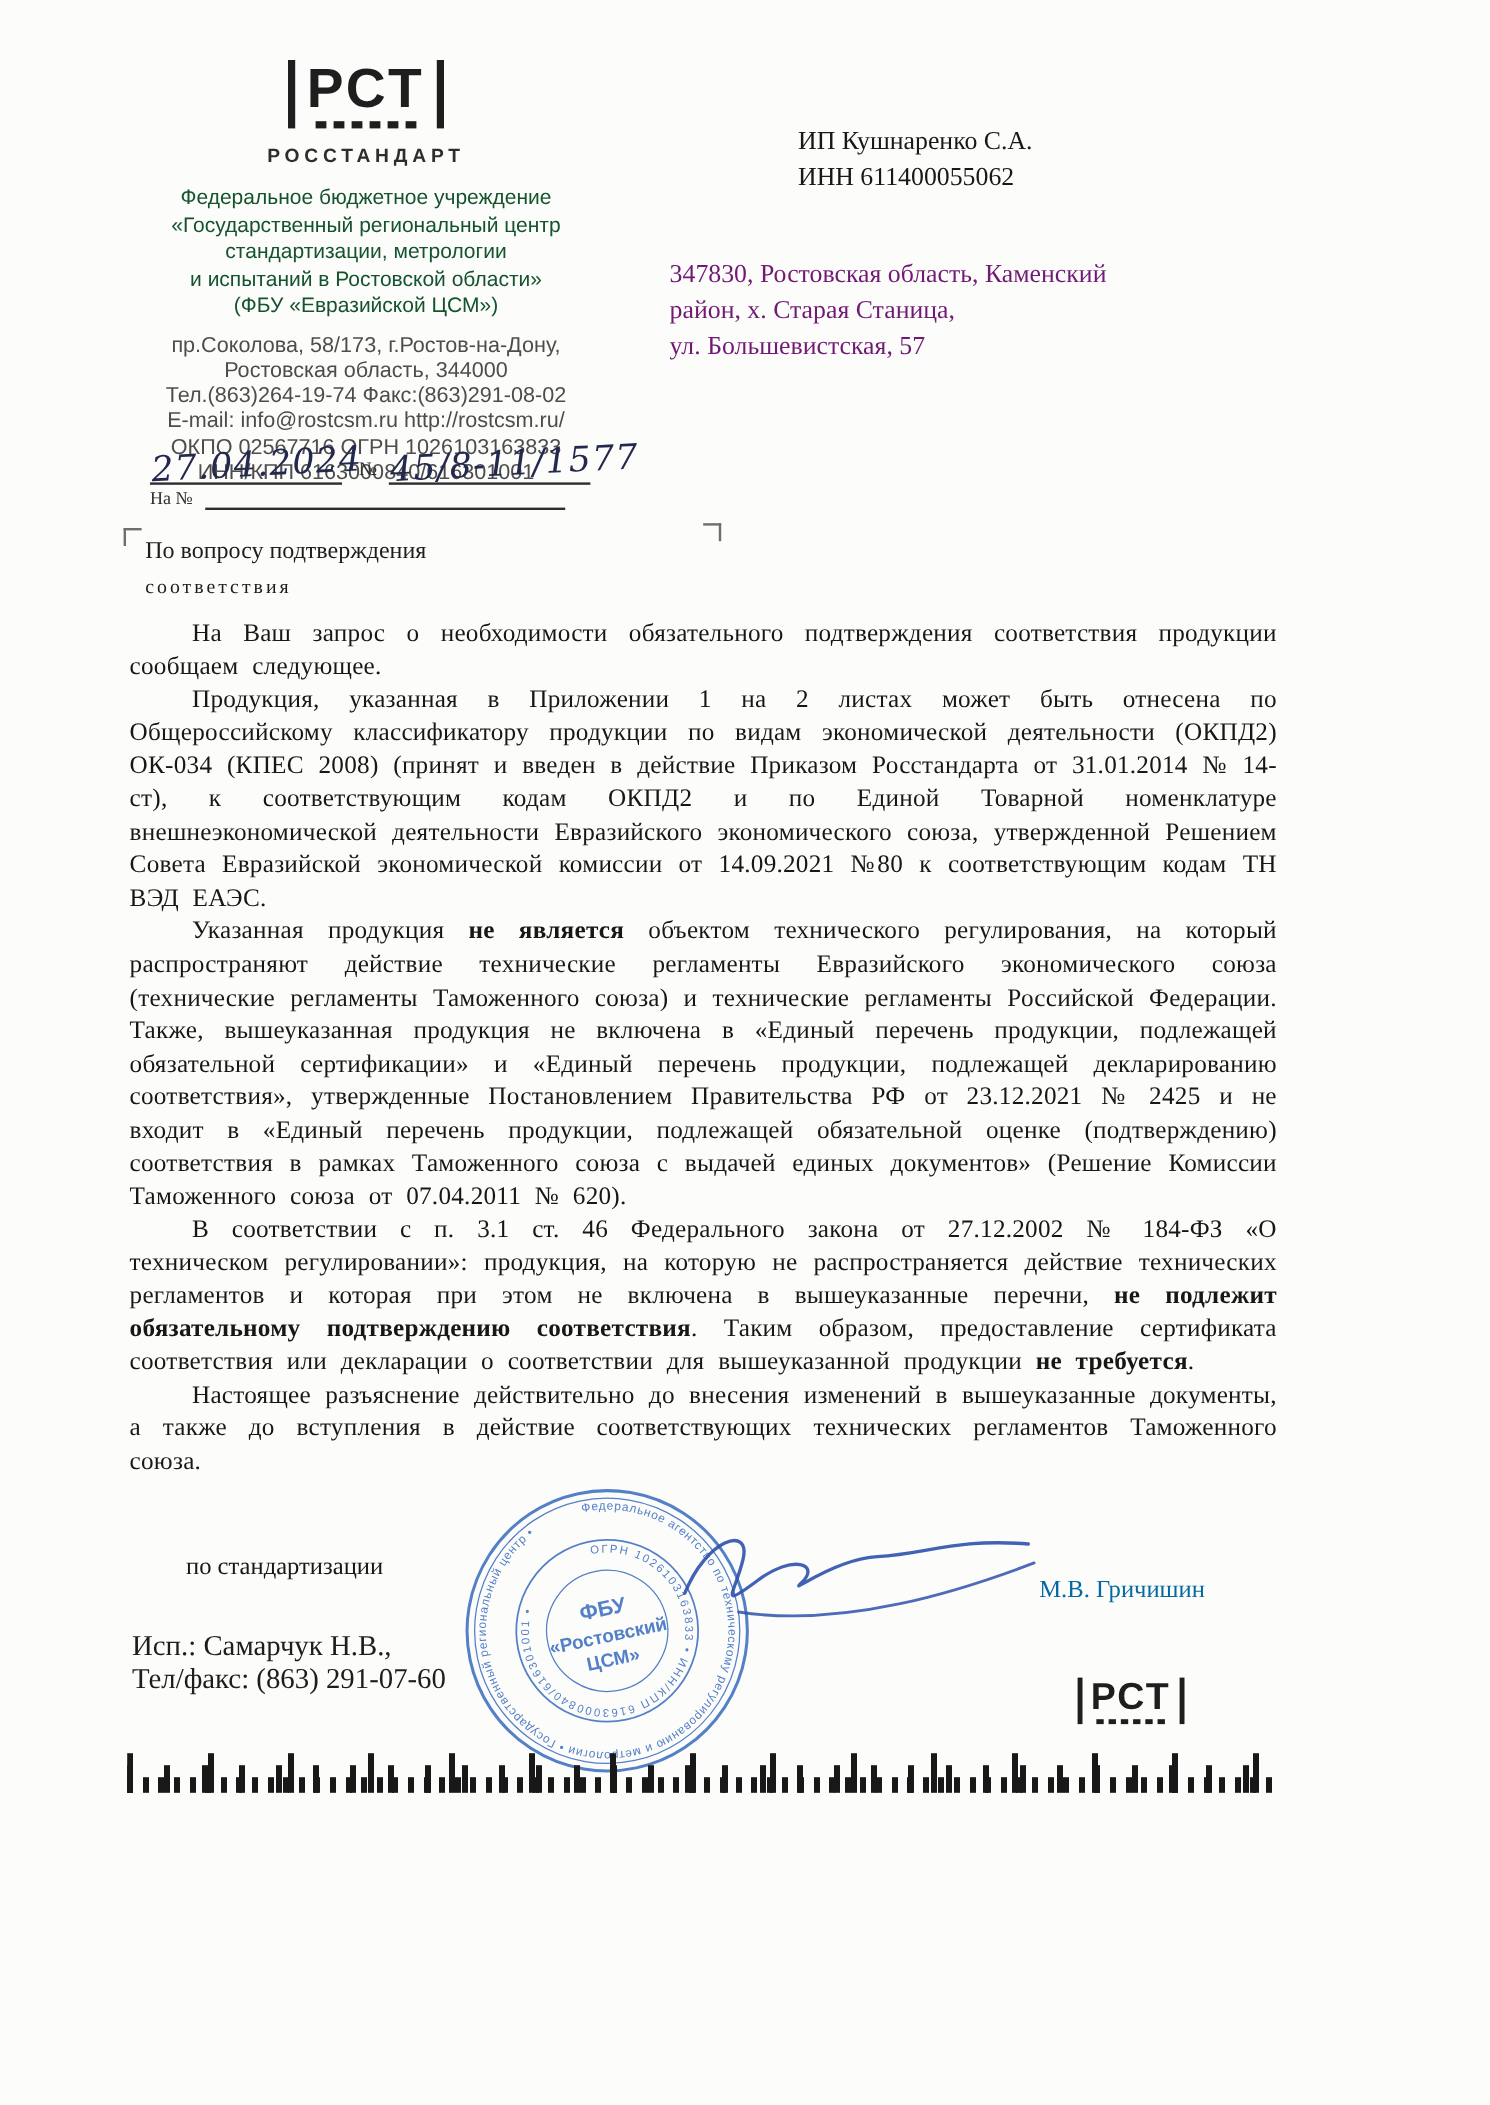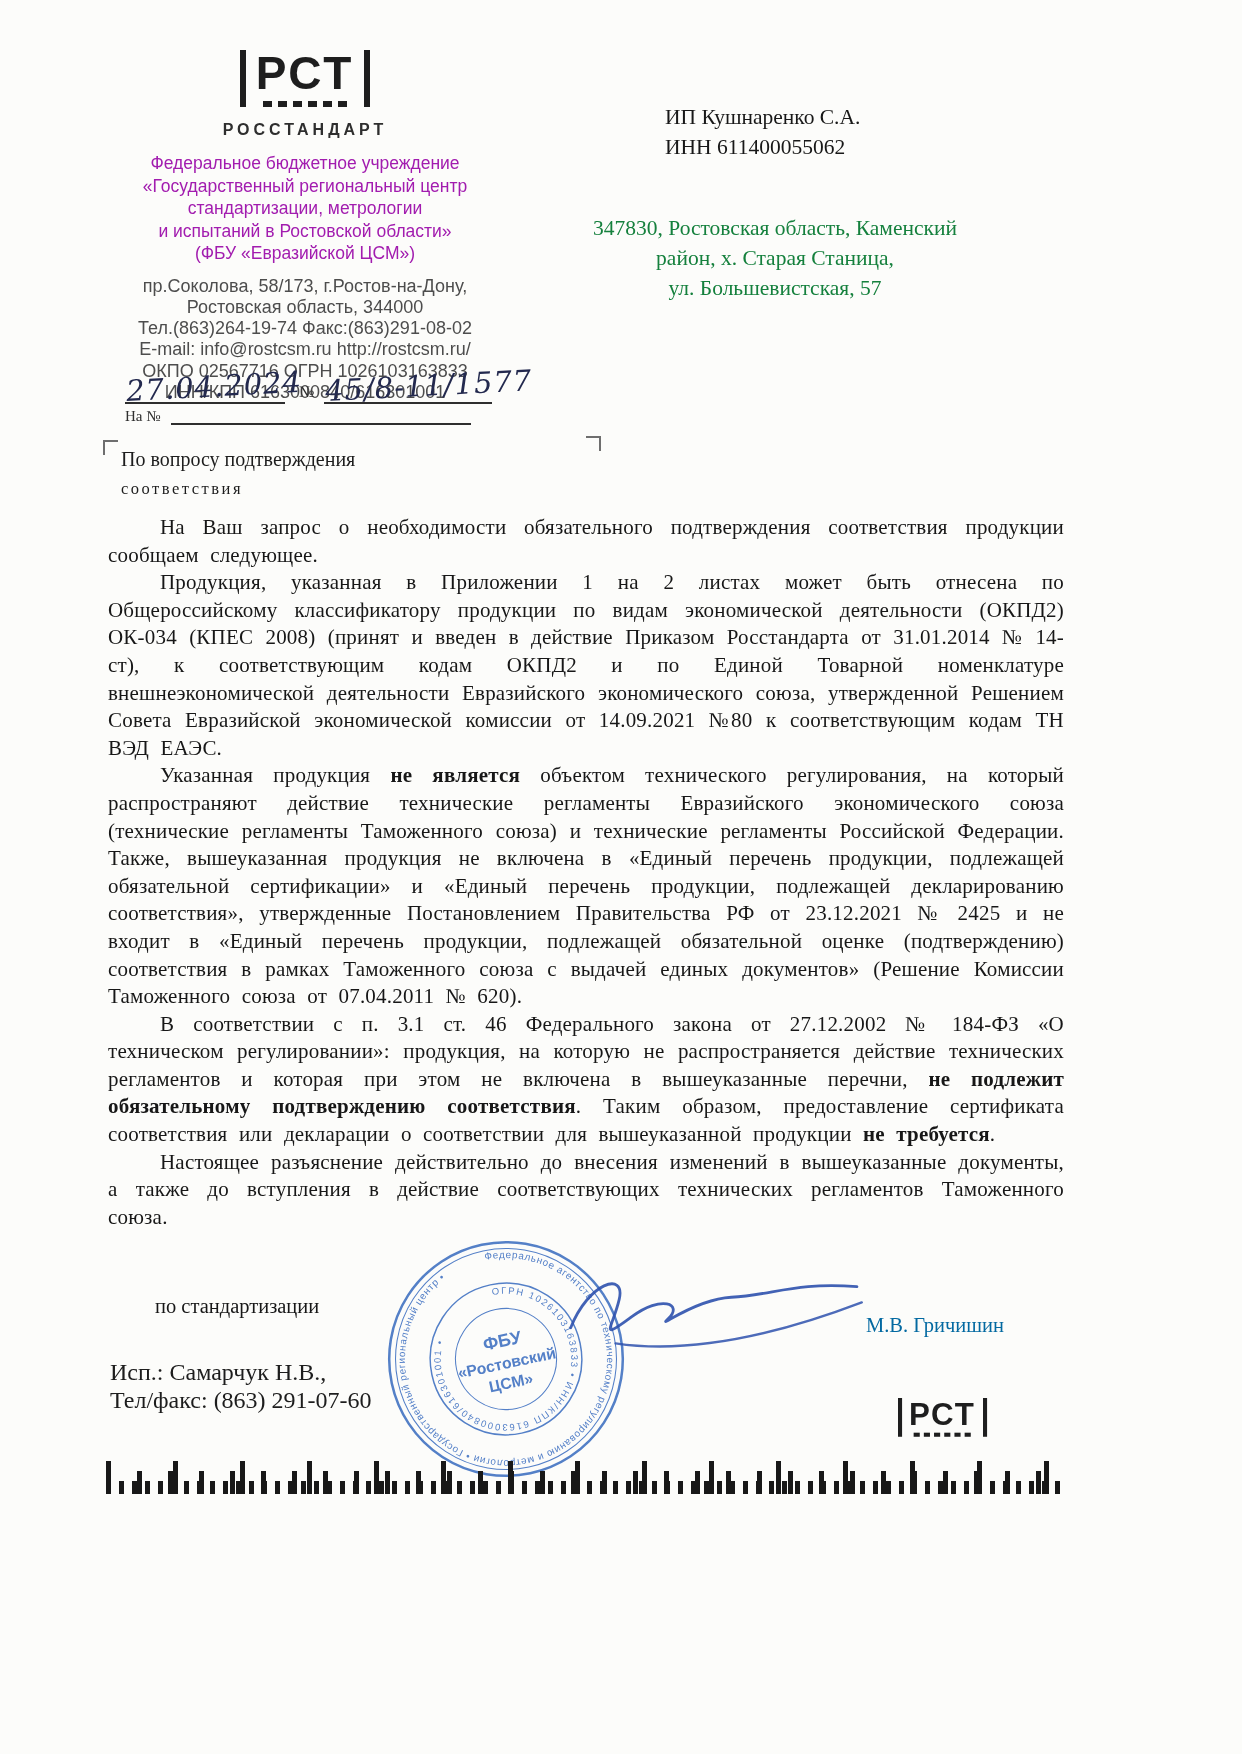--- a/index.html
+++ b/index.html
@@ -24,21 +24,21 @@
   .logo { display:inline-flex; align-items:stretch; gap:10px; }
   .logo .vbar { width:6px; background:#1e1e1e; }
   .logo-core { display:flex; flex-direction:column; align-items:center; gap:5px; }
   .logo-txt {
     font-family:"Liberation Sans", sans-serif; font-weight:bold;
     font-size:46px; line-height:1; letter-spacing:3px; color:#1e1e1e;
   }
   .dashes { display:flex; gap:6px; }
   .dashes i { display:block; width:9px; height:6px; background:#1e1e1e; }
   .brand { margin-top:10px; font-size:16px; font-weight:bold; letter-spacing:4px; color:#2e2e2e; }
-  .org { margin-top:13px; font-size:17.5px; line-height:22.5px; color:#a21caf; }
+  .org { margin-top:13px; font-size:17.5px; line-height:22.5px; color:#14532d; }
   .contact { margin-top:11px; font-size:18px; line-height:21.3px; color:#4d4d4d; }
 
   
   .date-row { position:absolute; left:125px; top:362px; display:flex; align-items:flex-end; }
   .blank { display:inline-block; border-bottom:2px solid #2e2e2e; }
   .date-blank { width:160px; height:42px; position:relative; }
   .num-blank  { width:168px; height:42px; position:relative; }
   .handwriting {
     position:absolute; left:2px; bottom:-6px;
     font-family:"DejaVu Serif", serif; font-style:italic;
@@ -54,21 +54,21 @@
   
   .corner { position:absolute; width:15px; height:15px; }
   .corner-left  { left:103px; top:440px; border-left:2px solid #6e6e6e; border-top:2px solid #6e6e6e; }
   .corner-right { left:586px; top:436px; border-right:2px solid #6e6e6e; border-top:2px solid #6e6e6e; }
 
   .subject { position:absolute; left:121px; top:447px; font-size:20px; line-height:25px; color:#1d1d1d; }
   .subject2 { font-size:16.5px; letter-spacing:2.5px; margin-top:4px; }
 
   
   .addressee-name { position:absolute; left:665px; top:102px; font-size:21.5px; line-height:30px; color:#181818; }
-  .addressee-addr { position:absolute; left:558px; top:213px; width:434px; text-align:center; font-size:21.5px; line-height:30px; color:#15803d; }
+  .addressee-addr { position:absolute; left:558px; top:213px; width:434px; text-align:left; font-size:21.5px; line-height:30px; color:#701a75; }
 
   
   .body {
     position:absolute; left:108px; top:514px; width:956px;
     font-size:21px; line-height:27.6px;
     text-align:justify; word-spacing:6px; letter-spacing:0.2px;
     color:#171717;
   }
   .body p { text-indent:52px; margin:0; }
   .body b { font-weight:bold; }

